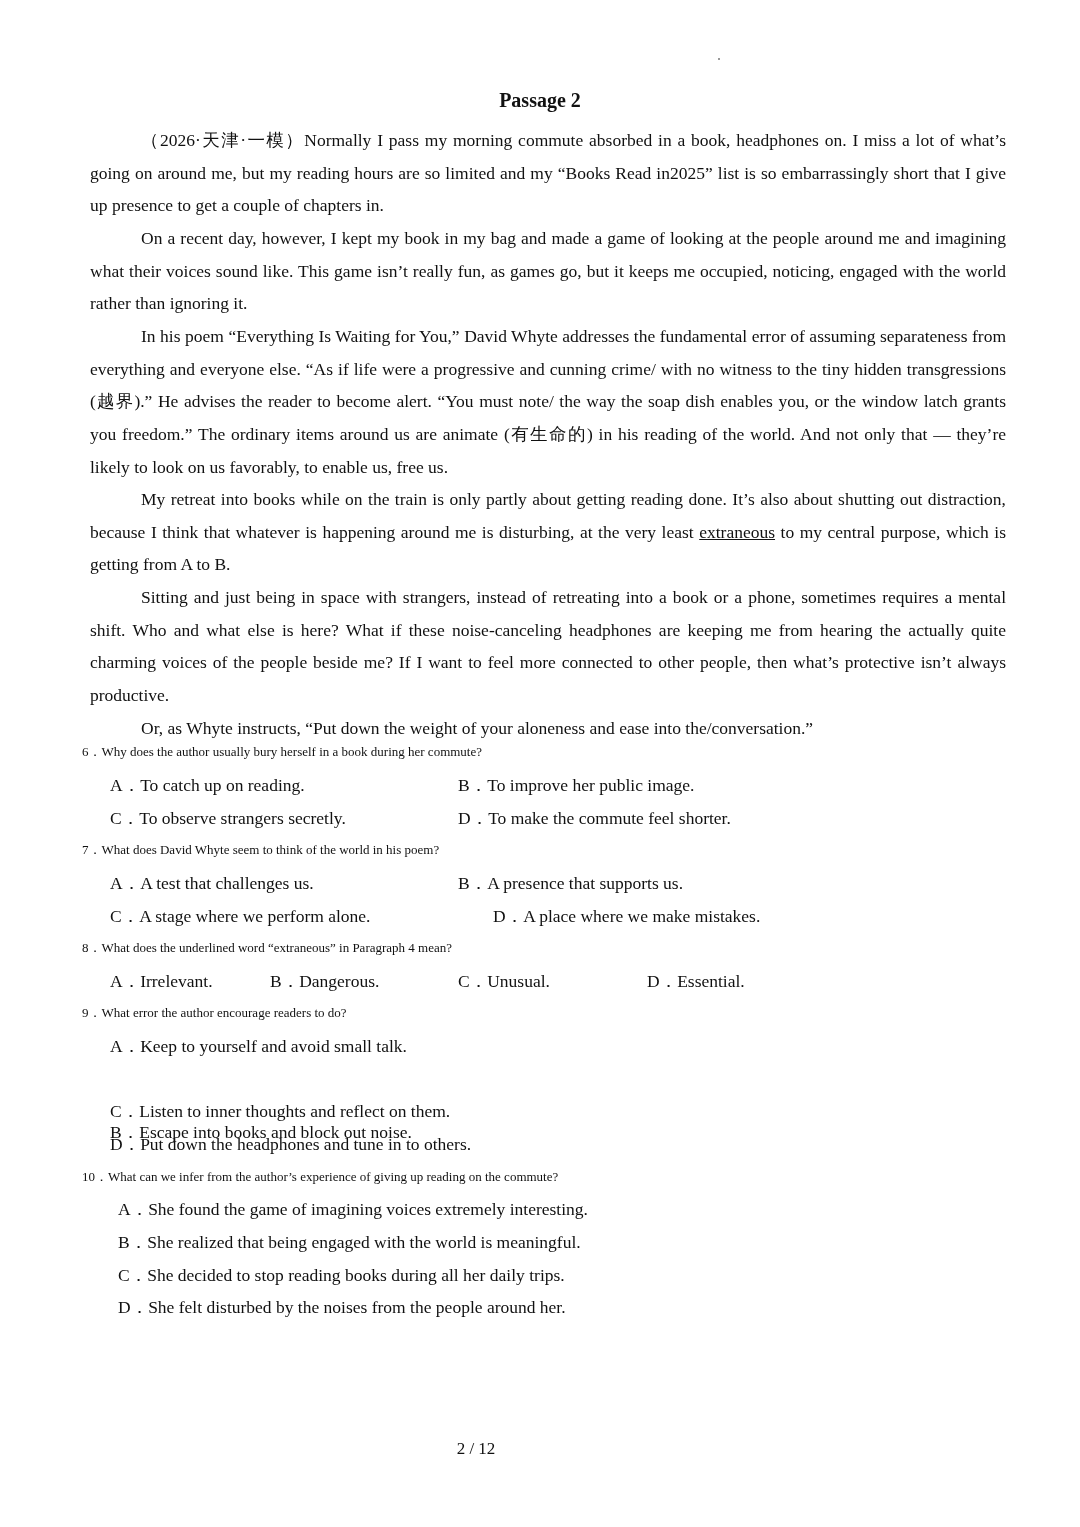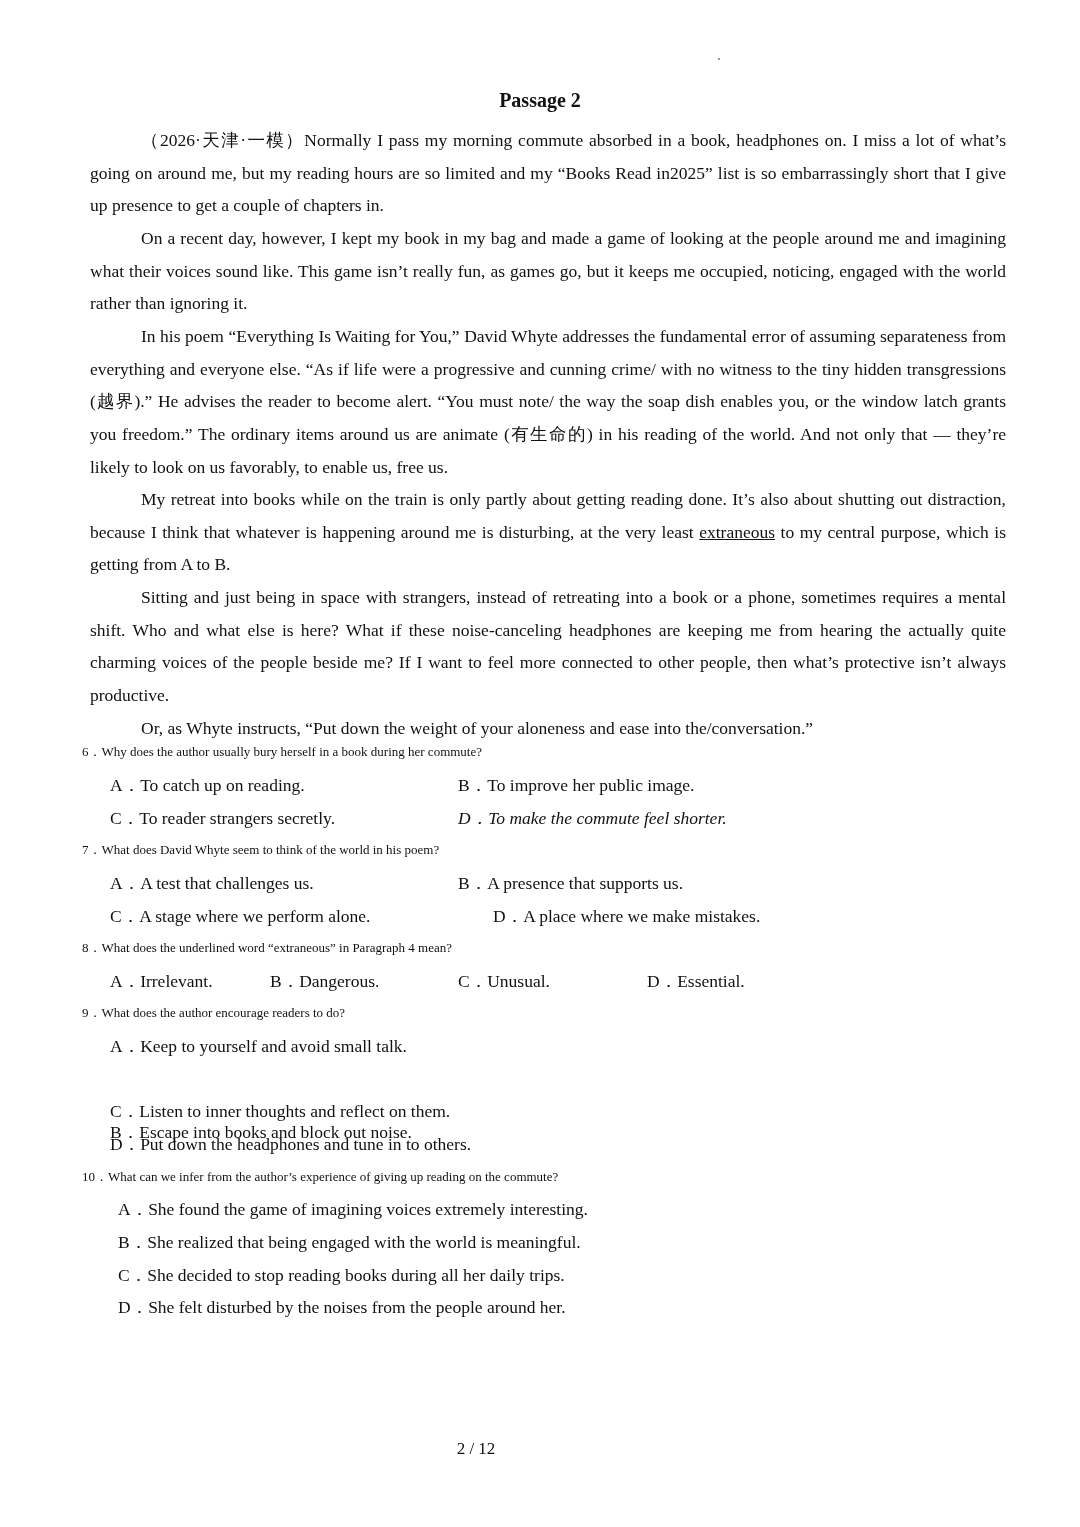--- a/index.html
+++ b/index.html
@@ -43,42 +43,42 @@
   <p class="para" style="top:475px;"><span>My retreat into books while on the train is only partly about getting reading done. It’s also about shutting out distraction, because I think that whatever is happening around me is disturbing, at the very least </span><span class="u">extraneous</span><span> to my central purpose, which is getting from A to B.</span></p>
 
   <p class="para" style="top:573px;">Sitting and just being in space with strangers, instead of retreating into a book or a phone, sometimes requires a mental shift. Who and what else is here? What if these noise-canceling headphones are keeping me from hearing the actually quite charming voices of the people beside me? If I want to feel more connected to other people, then what’s protective isn’t always productive.</p>
 
   <p class="para" style="top:704px;">Or, as Whyte instructs, “Put down the weight of your aloneness and ease into the/conversation.”</p>
 
   <div>
     <div class="q" style="top:736px;"><span>6．</span><span>Why does the author usually bury herself in a book during her commute?</span></div>
     <div class="opt" style="top:769px; left:28px;"><span>A．</span><span>To catch up on reading.</span></div>
     <div class="opt" style="top:769px; left:376px;"><span>B．</span><span>To improve her public image.</span></div>
-    <div class="opt" style="top:802px; left:28px;"><span>C．</span><span>To reader strangers secretly.</span></div>
-    <div class="opt" style="top:802px; left:376px;font-style:italic;"><span>D．</span><span>To make the commute feel shorter.</span></div>
+    <div class="opt" style="top:802px; left:28px;"><span>C．</span><span>To observe strangers secretly.</span></div>
+    <div class="opt" style="top:802px; left:376px;"><span>D．</span><span>To make the commute feel shorter.</span></div>
   </div>
 
   <div>
     <div class="q" style="top:834px;"><span>7．</span><span>What does David Whyte seem to think of the world in his poem?</span></div>
     <div class="opt" style="top:867px; left:28px;"><span>A．</span><span>A test that challenges us.</span></div>
     <div class="opt" style="top:867px; left:376px;"><span>B．</span><span>A presence that supports us.</span></div>
     <div class="opt" style="top:900px; left:28px;"><span>C．</span><span>A stage where we perform alone.</span></div>
     <div class="opt" style="top:900px; left:376px;margin-left:35px;"><span>D．</span><span>A place where we make mistakes.</span></div>
   </div>
 
   <div>
     <div class="q" style="top:932px;"><span>8．</span><span>What does the underlined word “extraneous” in Paragraph 4 mean?</span></div>
     <div class="opt" style="top:965px; left:28px;"><span>A．</span><span>Irrelevant.</span></div>
     <div class="opt" style="top:965px; left:188px;"><span>B．</span><span>Dangerous.</span></div>
     <div class="opt" style="top:965px; left:376px;"><span>C．</span><span>Unusual.</span></div>
     <div class="opt" style="top:965px; left:565px;"><span>D．</span><span>Essential.</span></div>
   </div>
 
   <div>
-    <div class="q" style="top:997px;"><span>9．</span><span>What does the author encourage readers to do?</span></div>
+    <div class="q" style="top:997px;"><span>9．</span><span>What error the author encourage readers to do?</span></div>
     <div class="opt" style="top:1030px; left:28px;"><span>A．</span><span>Keep to yourself and avoid small talk.</span></div>
     <div class="opt" style="top:1116px; left:28px;"><span>B．</span><span>Escape into books and block out noise.</span></div>
     <div class="opt" style="top:1095px; left:28px;"><span>C．</span><span>Listen to inner thoughts and reflect on them.</span></div>
     <div class="opt" style="top:1128px; left:28px;"><span>D．</span><span>Put down the headphones and tune in to others.</span></div>
   </div>
 
   <div>
     <div class="q" style="top:1161px;"><span>10．</span><span>What can we infer from the author’s experience of giving up reading on the commute?</span></div>
     <div class="opt" style="top:1193px; left:36px;"><span>A．</span><span>She found the game of imagining voices extremely interesting.</span></div>
     <div class="opt" style="top:1226px; left:36px;"><span>B．</span><span>She realized that being engaged with the world is meaningful.</span></div>

